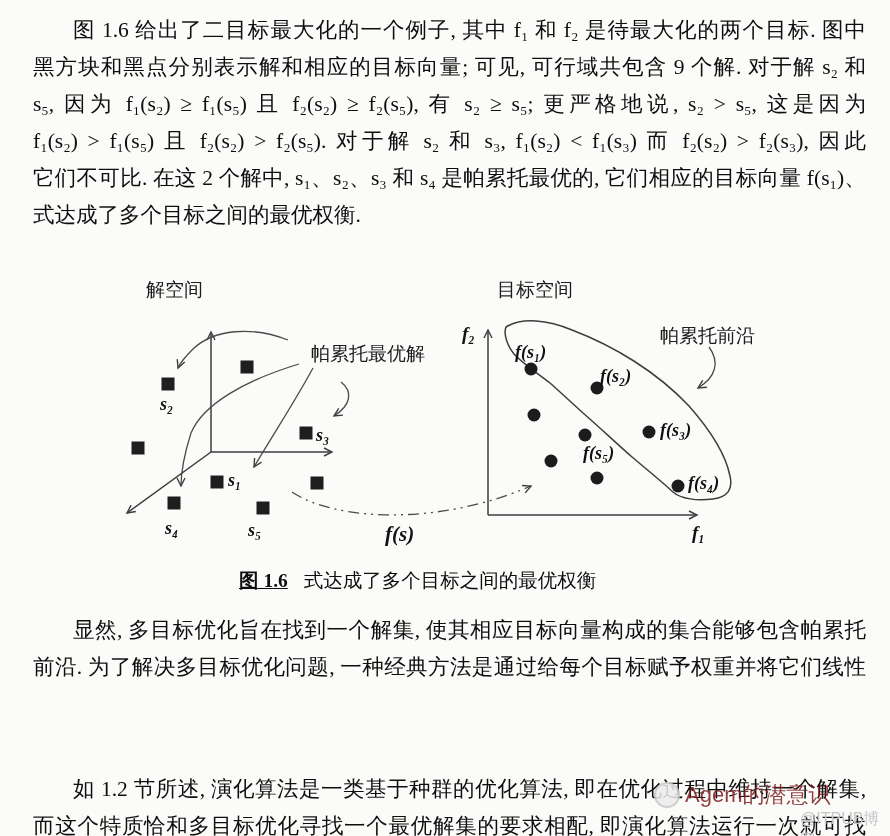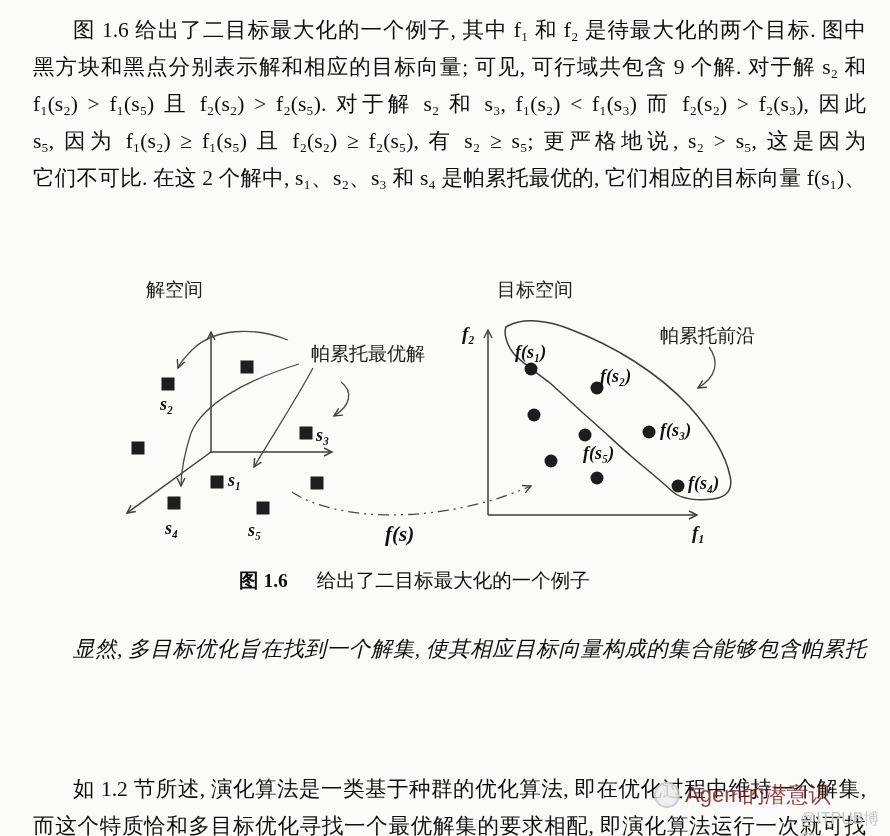--- a/index.html
+++ b/index.html
@@ -7,39 +7,39 @@
     width:890px; height:836px; position:relative; overflow:hidden;
     background:#fbfbfa;
     font-family:"Liberation Serif","DejaVu Serif",serif;
     color:#0e0e0e;
   }
   .para { position:absolute; left:33px; width:833px; font-size:21.5px; line-height:37px; }
   .ln { text-align:justify; text-align-last:justify; height:37px; white-space:normal; }
   .ln.lastline { text-align-last:left; }
   .ln.indent { text-indent:40px; }
   #para1 { top:12px; }
-  #para2 { top:631px;font-style:italic; }
+  #para2 { top:612px; }
   #para3 { top:771px; }
 
   #figure-svg { position:absolute; left:0; top:270px; }
   .axis, .curve, .band { fill:none; stroke:#3d3d3d; }
   .axis { stroke-width:1.5px; }
   .curve { stroke-width:1.3px; stroke:#4a4a4a; }
   .band { stroke-width:1.5px; }
   .mapcurve { fill:none; stroke:#4a4a4a; stroke-width:1.3px; stroke-dasharray:11 5 2 5 2 5; }
   .cjk  { font-size:19px; fill:#1c1c1c; font-family:"Liberation Serif","DejaVu Serif",serif; }
   .math { font-style:italic; font-weight:bold; fill:#111;
           font-family:"Liberation Serif","DejaVu Serif",serif; font-size:18px; }
   .math.big { font-size:21px; }
   .math.axislbl { font-size:19px; }
   .sq { fill:#1e1e1e; }
   .dot { fill:#1c1c1c; }
 
   #caption { position:absolute; top:567px; left:239px; font-size:19.5px; color:#0e0e0e; }
-  #caption .cap-label { font-weight:bold; margin-right:29px; }
+  #caption .cap-label { font-weight:bold; margin-right:16px;text-decoration:underline; }
 
   #watermark-main {
     position:absolute; left:654px; top:780px; z-index:6;
     display:flex; align-items:center; gap:5px;
     font-family:"Liberation Sans","DejaVu Sans",sans-serif;
     font-size:22px; color:#7f1d1d; opacity:.85;justify-content:center;
   }
   #watermark-main .wm-logo {
     width:26px; height:26px; border-radius:50%;
     background:#ececec; border:2px solid #c7c7c7; box-sizing:border-box;
@@ -49,23 +49,24 @@
     font-family:"Liberation Sans","DejaVu Sans",sans-serif;
     font-size:16px; color:#c6c6c6;
   }
 </style>
 </head>
 <body>
 
 <div class="para" id="para1">
   <div class="ln indent">图 1.6 给出了二目标最大化的一个例子, 其中 f₁ 和 f₂ 是待最大化的两个目标. 图中</div>
   <div class="ln">黑方块和黑点分别表示解和相应的目标向量; 可见, 可行域共包含 9 个解. 对于解 s₂ 和</div>
+  <div class="ln">s₅, 因为 f₁(s₂) ≥ f₁(s₅) 且 f₂(s₂) ≥ f₂(s₅), 有 s₂ ≥ s₅; 更严格地说, s₂ &gt; s₅, 这是因为</div>
   <div class="ln">f₁(s₂) &gt; f₁(s₅) 且 f₂(s₂) &gt; f₂(s₅). 对于解 s₂ 和 s₃, f₁(s₂) &lt; f₁(s₃) 而 f₂(s₂) &gt; f₂(s₃), 因此</div>
-  <div class="ln">s₅, 因为 f₁(s₂) ≥ f₁(s₅) 且 f₂(s₂) ≥ f₂(s₅), 有 s₂ ≥ s₅; 更严格地说, s₂ &gt; s₅, 这是因为</div>
   <div class="ln">它们不可比. 在这 2 个解中, s₁、s₂、s₃ 和 s₄ 是帕累托最优的, 它们相应的目标向量 f(s₁)、</div>
+  <div class="ln lastline">式达成了多个目标之间的最优权衡.</div>
 </div>
 
 <svg id="figure-svg" width="890" height="300" viewBox="0 0 890 300">
   <defs>
     <marker id="ah" markerWidth="14" markerHeight="14" refX="9" refY="5" orient="auto" markerUnits="userSpaceOnUse">
       <path d="M1,1 L9,5 L1,9" fill="none" stroke="#3d3d3d" stroke-width="1.4"></path>
     </marker>
   </defs>
 
   <g>
@@ -131,25 +132,26 @@
     <text class="math" x="660" y="166">f(s₃)</text>
     <text class="math" x="583" y="189">f(s₅)</text>
     <text class="math" x="688" y="219">f(s₄)</text>
 
     <text class="cjk" x="660" y="72">帕累托前沿</text>
     <path class="curve" d="M709,77 C720,92 716,107 698,118" marker-end="url(#ah)"></path>
   </g>
 </svg>
 
 <div id="caption">
-  <span class="cap-label">图 1.6</span><span>给出了二目标最大化的一个例子</span>
+  <span class="cap-label">图 1.6</span><span>式达成了多个目标之间的最优权衡</span>
 </div>
 
 <div class="para" id="para2">
   <div class="ln indent">显然, 多目标优化旨在找到一个解集, 使其相应目标向量构成的集合能够包含帕累托</div>
+  <div class="ln">前沿. 为了解决多目标优化问题, 一种经典方法是通过给每个目标赋予权重并将它们线性</div>
 </div>
 
 <div class="para" id="para3">
   <div class="ln indent">如 1.2 节所述, 演化算法是一类基于种群的优化算法, 即在优化过程中维持一个解集,</div>
   <div class="ln">而这个特质恰和多目标优化寻找一个最优解集的要求相配, 即演化算法运行一次就可找</div>
 </div>
 
 <div id="watermark-main">
   <span class="wm-logo"></span>
   <span>Agem的潜意识</span>

